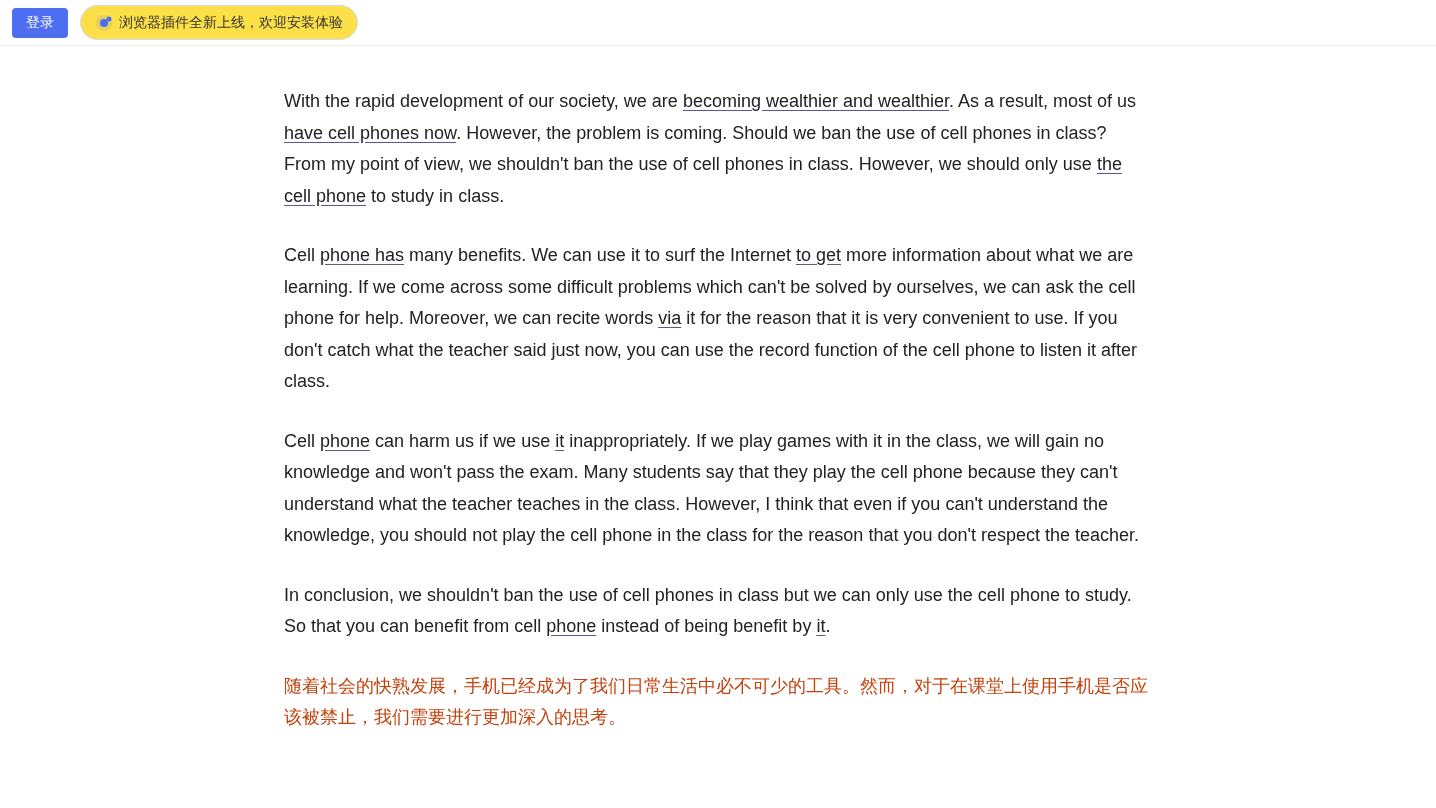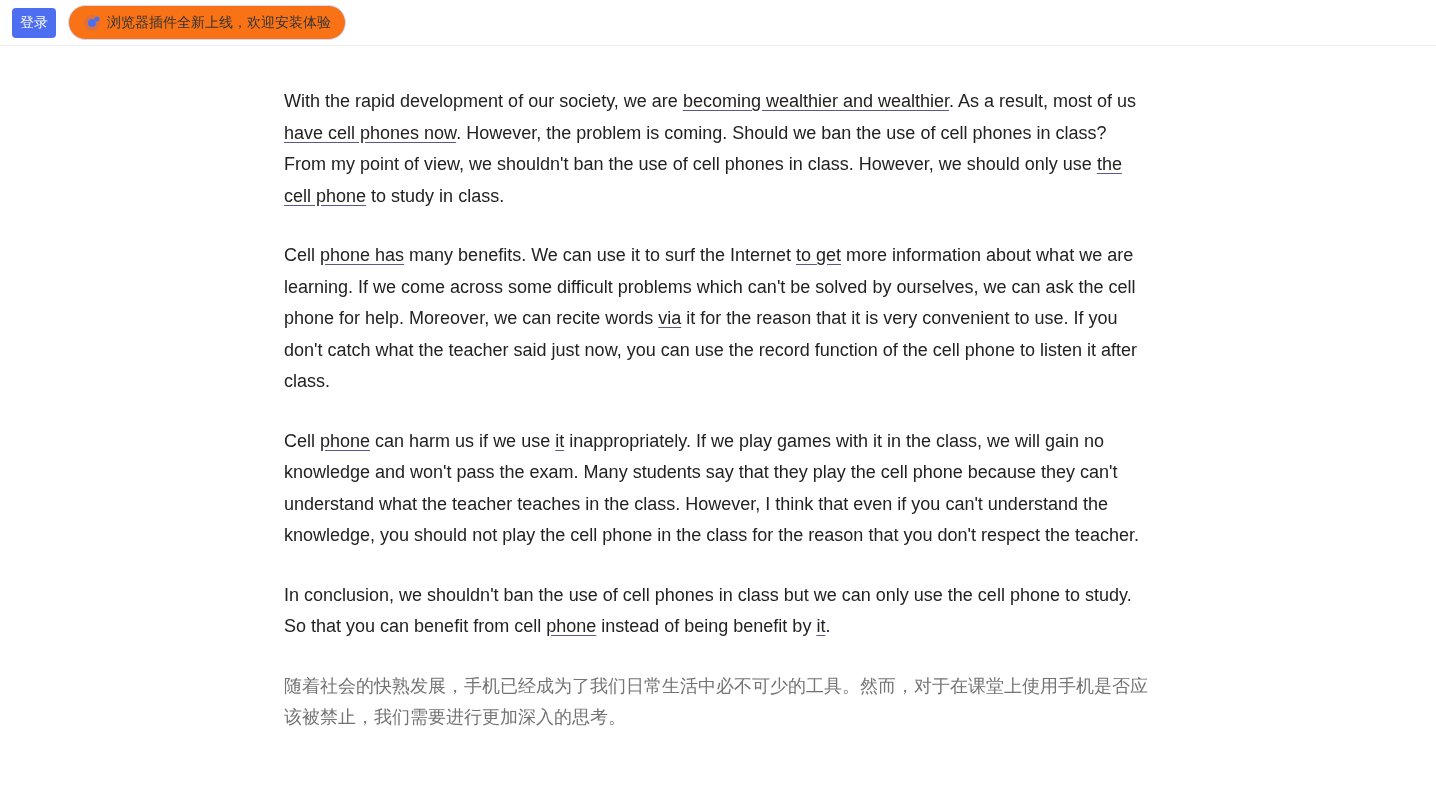--- a/index.html
+++ b/index.html
@@ -30,31 +30,31 @@
       right: 0;
       z-index: 100;
       height: 46px;
     }
 
     .login-btn {
       background: #4e6ef2;
       color: #fff;
       border: none;
       border-radius: 4px;
-      padding: 6px 8px;
+      padding: 6px 14px;
       font-size: 14px;
       cursor: pointer;
       white-space: nowrap;
     }
 
     .plugin-banner {
       display: flex;
       align-items: center;
       gap: 6px;
-      background: #f97316;
+      background: #fde047;
       border: 1px solid #d0dbff;
       border-radius: 20px;
       padding: 5px 14px;
       font-size: 14px;
       color: #333;
       cursor: pointer;
     }
 
     .plugin-icon {
       width: 18px;
@@ -82,21 +82,21 @@
     
     .underline-word {
       text-decoration: underline;
       text-decoration-color: #5a5a8a;
       text-underline-offset: 3px;
     }
 
     .chinese-text {
       font-size: 18px;
       line-height: 1.75;
-      color: #737373;
+      color: #c2410c;
     }
   </style>
 </head>
 <body>
 
 <div class="top-bar">
   <button class="login-btn">登录</button>
   <div class="plugin-banner">
     <span class="plugin-icon">
       <svg width="18" height="18" viewBox="0 0 18 18" fill="none">

